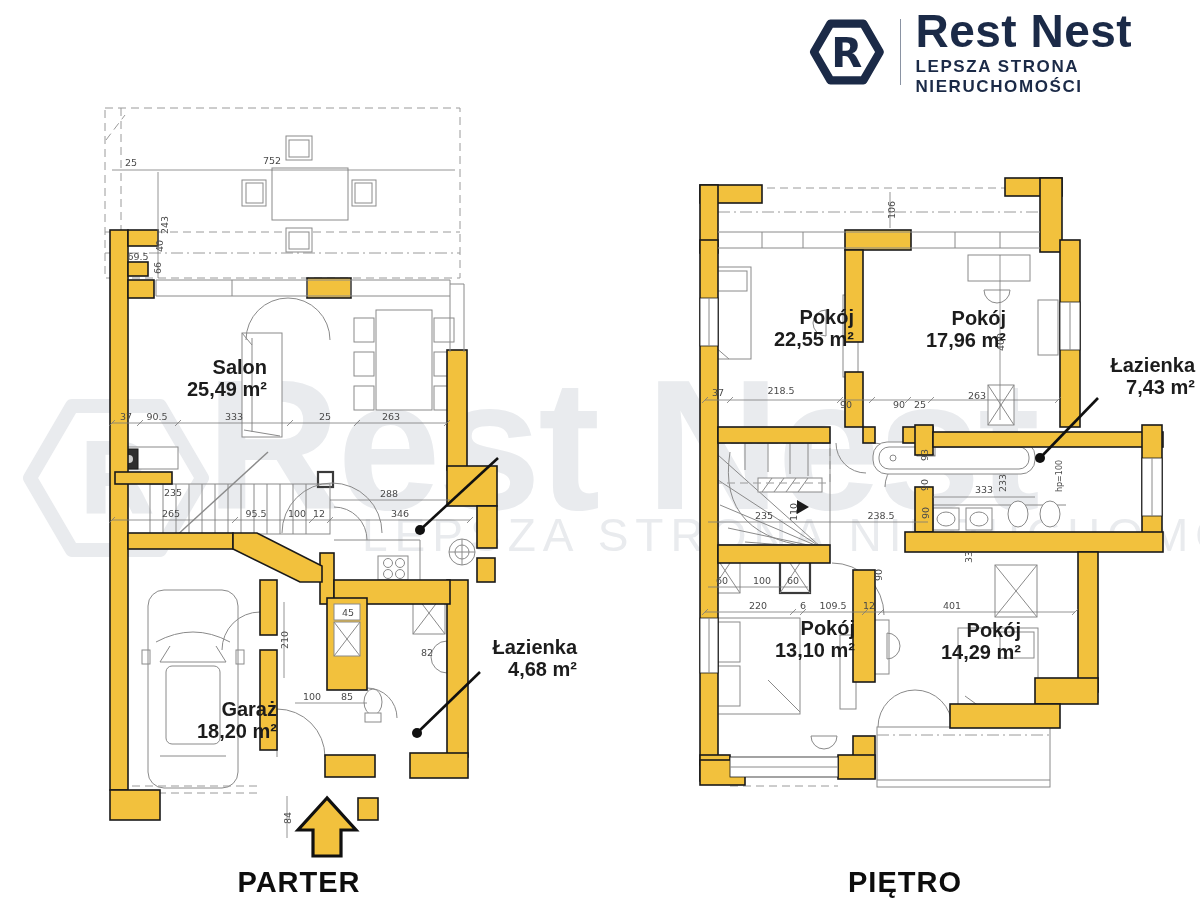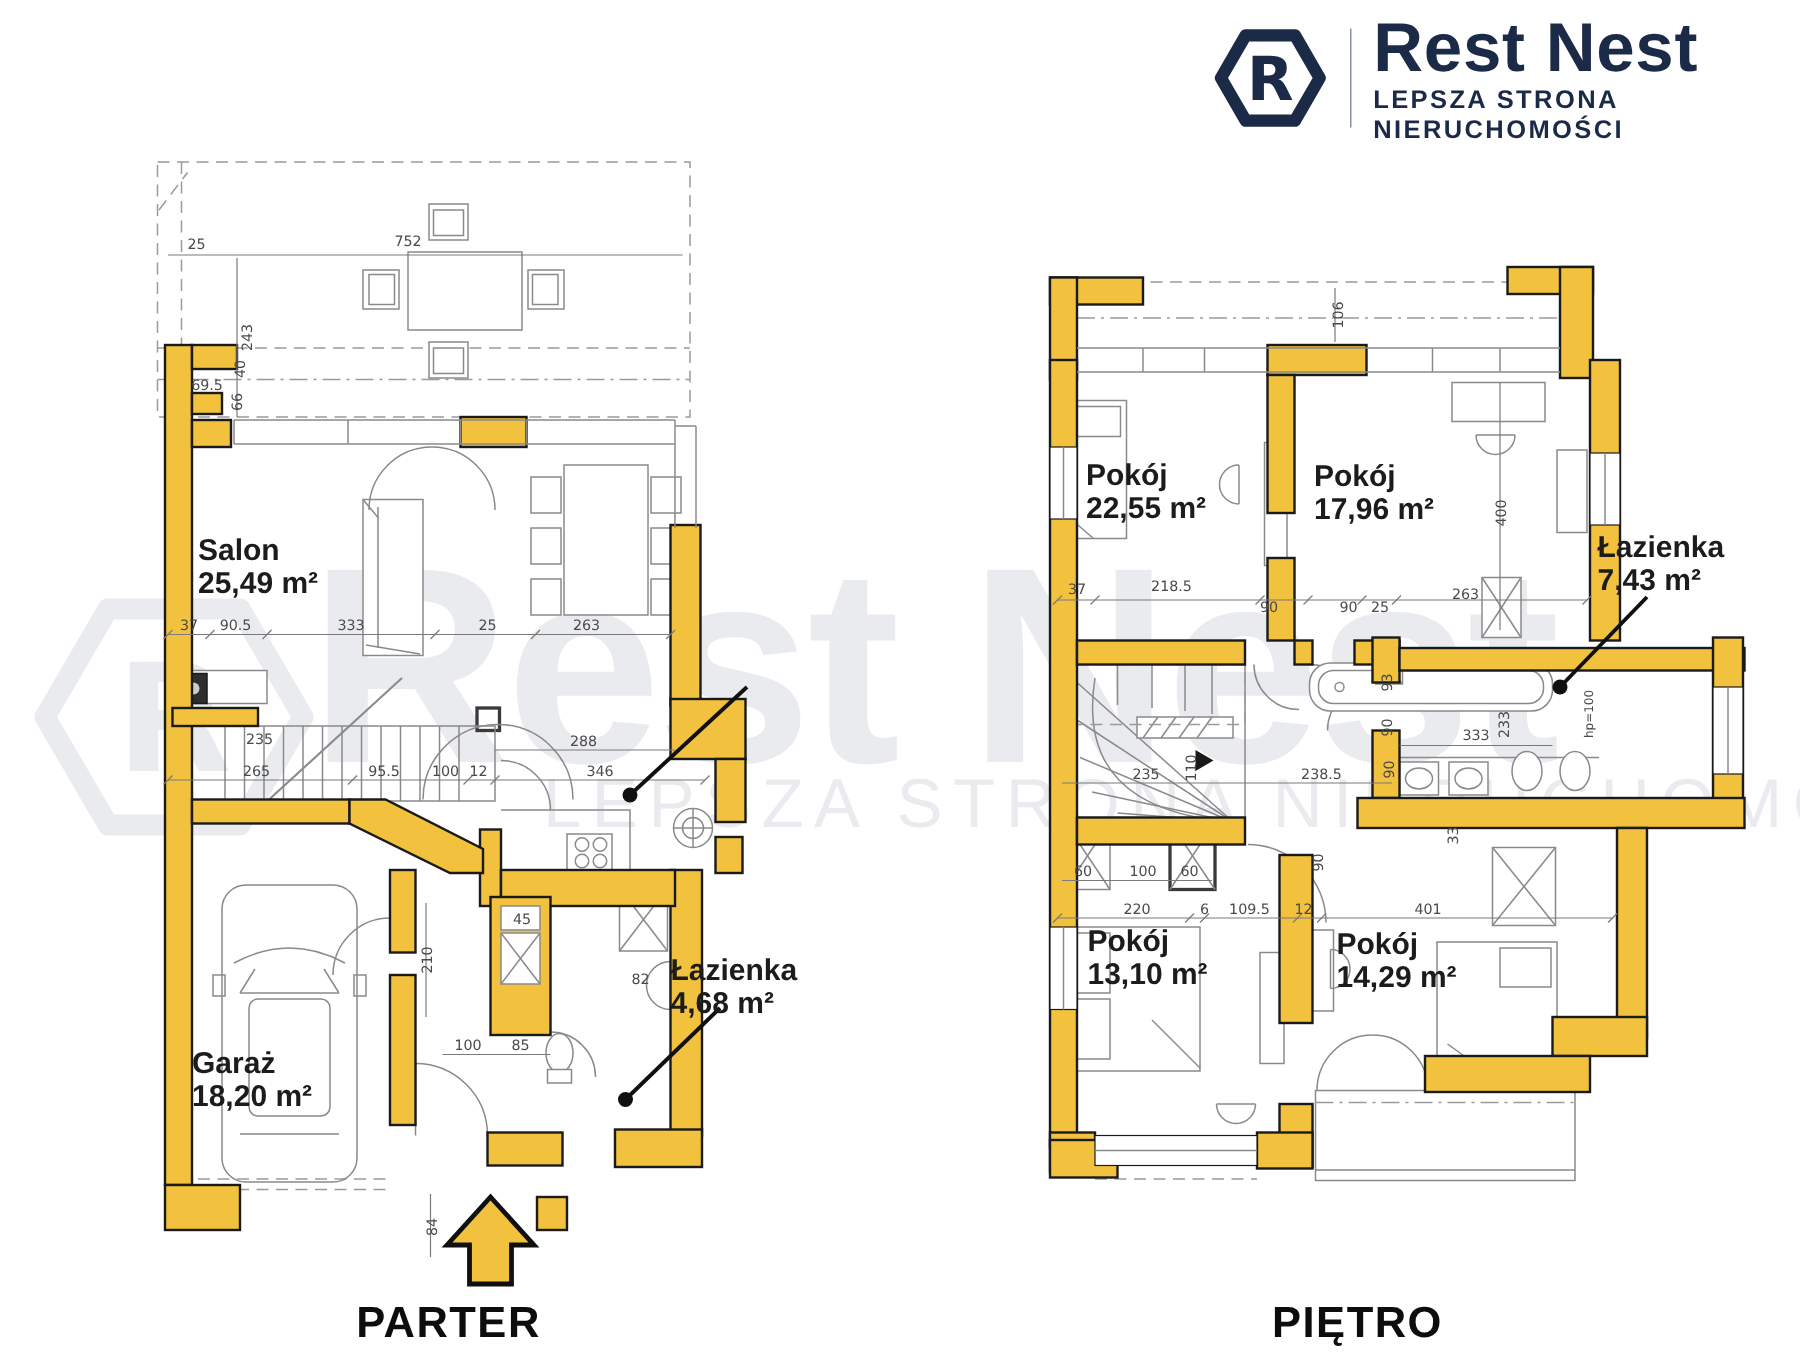--- a/index.html
+++ b/index.html
@@ -19,21 +19,21 @@
   .dash{fill:none;stroke:#9a9a9a;stroke-width:1;stroke-dasharray:8 5;}
   .dashdot{fill:none;stroke:#9a9a9a;stroke-width:1;stroke-dasharray:12 4 2 4;}
   .dim{fill:none;stroke:#7a7a7a;stroke-width:0.8;}
   text.dimt{font:9.5px "DejaVu Sans",sans-serif;fill:#4a4a4a;}
   text.dimts{font:8px "DejaVu Sans",sans-serif;fill:#4a4a4a;}
   .leader{stroke:#101010;stroke-width:2.6;fill:none;}
   .leaderdot{fill:#101010;stroke:none;}
   .arrow{fill:var(--c-wall,#F2C13D);stroke:#101010;stroke-width:3.2;stroke-linejoin:miter;}
   .darkbox{fill:#2e2e2e;stroke:#1a1a1a;stroke-width:1;}
   
-  .room-label{position:absolute;z-index:2;text-align:left;font-weight:bold;
+  .room-label{position:absolute;z-index:2;text-align:right;font-weight:bold;
               font-size:20px;line-height:22px;color:var(--c-label_text,#1C1C1C);white-space:nowrap;}
   .caption{position:absolute;z-index:2;text-align:center;font-weight:bold;font-size:29px;
            letter-spacing:1px;color:#0d0d0d;}
   
   .logo{position:absolute;left:808px;top:6px;z-index:3;display:flex;align-items:center;gap:14px;}
   .logo-icon{position:relative;width:92px;height:92px;}
   .logo-divider{width:2px;height:66px;background:#8a93a3;}
   .logo-text{display:flex;flex-direction:column;}
   .logo-brand{font-size:46px;font-weight:800;color:var(--c-brand_navy,#1B2A47);line-height:1.05;letter-spacing:0.5px;}
   .logo-tagline{font-size:17px;font-weight:600;color:var(--c-brand_navy,#1B2A47);letter-spacing:1.6px;margin-top:2px;}

